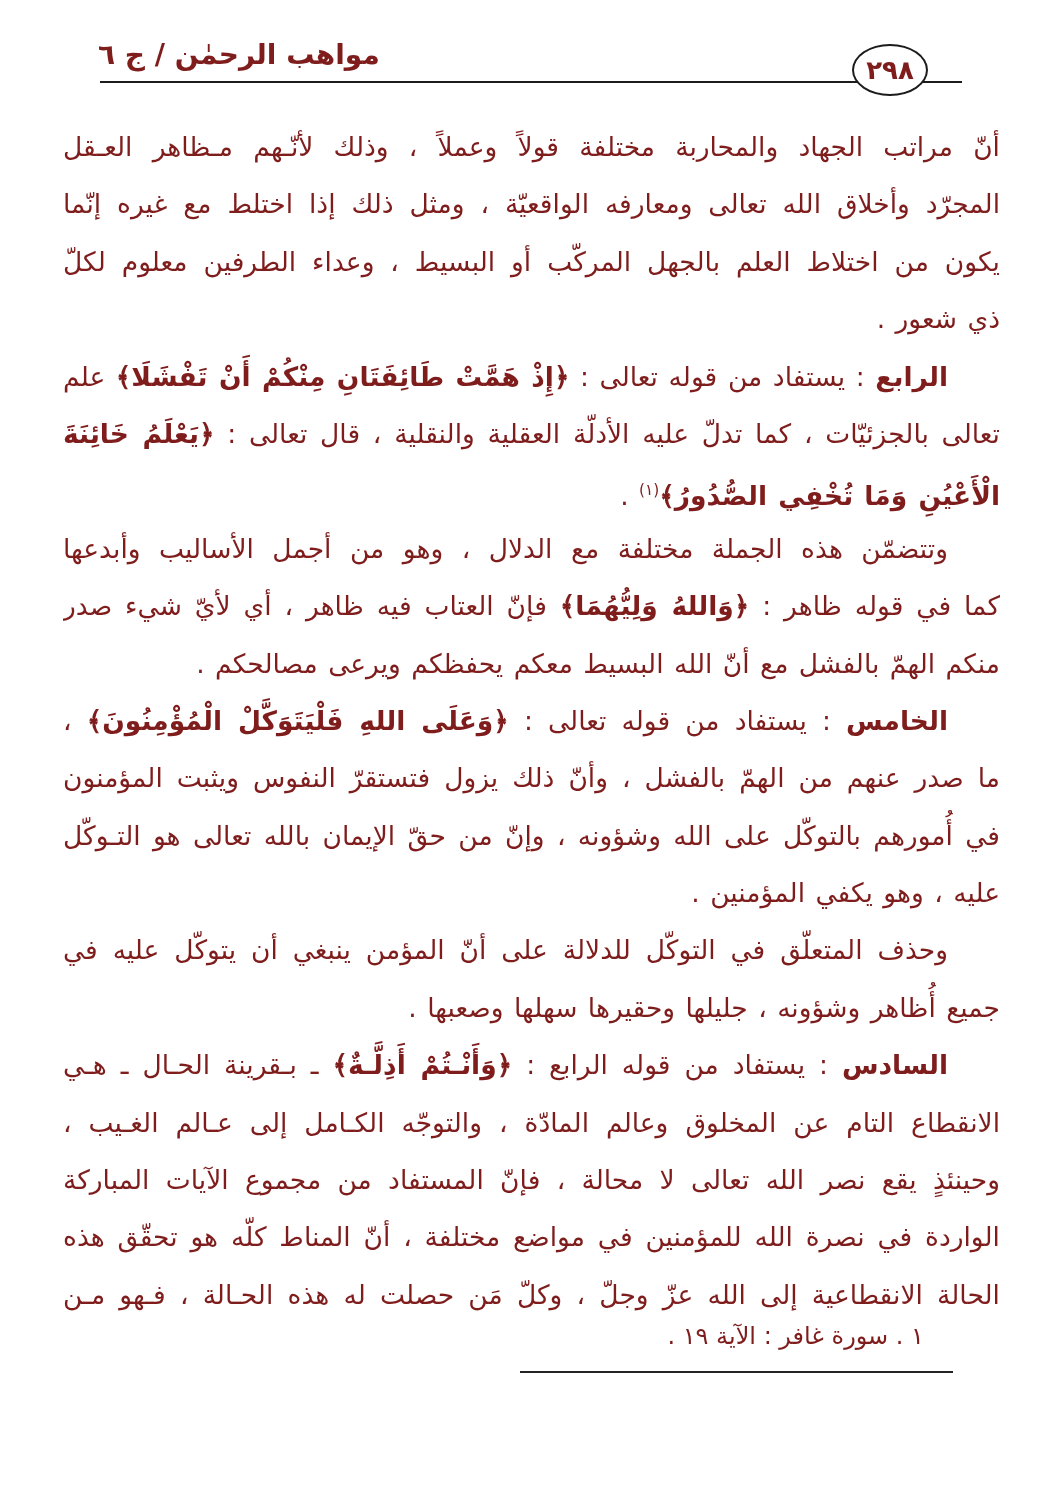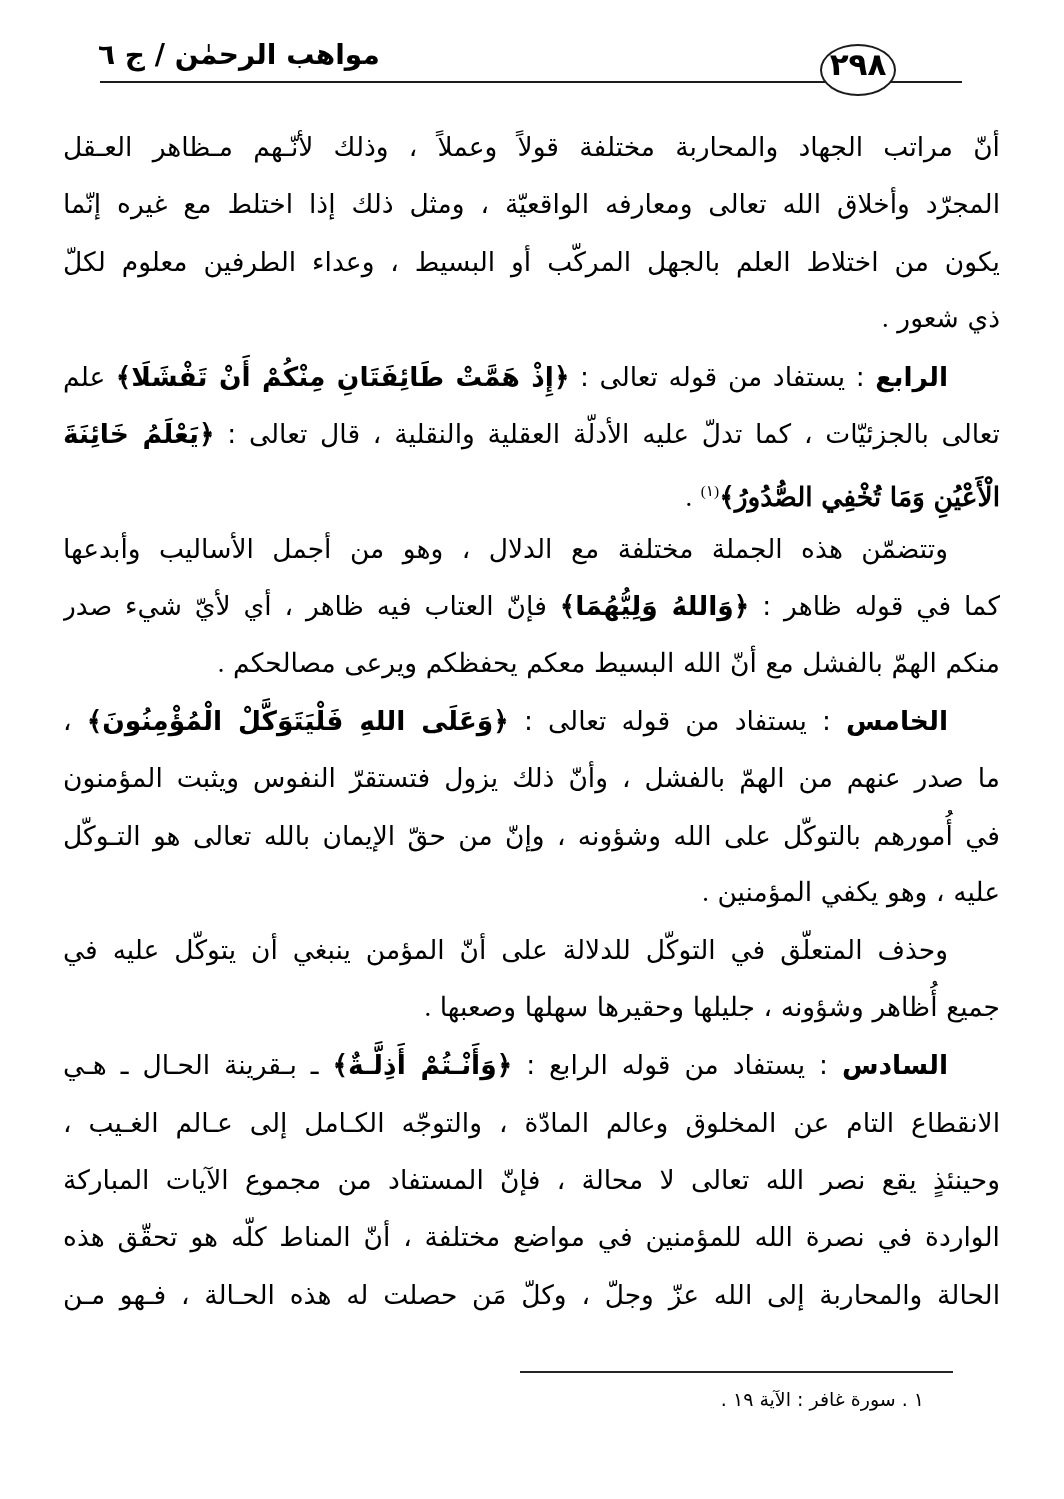--- a/index.html
+++ b/index.html
@@ -1,21 +1,21 @@
 <!DOCTYPE html>
 <html lang="ar" dir="rtl"><head>
 <meta charset="utf-8">
 <style>
   html,body{margin:0;padding:0;background:#e8e8e8;}
   .page{
     position:relative;
     width:1064px;height:1499px;
     margin:0 auto;
     background:#ffffff;
-    color:#000000;
+    color:#7f1d1d;
     font-family:"DejaVu Sans","Liberation Serif",sans-serif;
     direction:rtl;
     overflow:hidden;
   }
   
   .header-title{
     position:absolute;
     left:98px;top:38px;
     font-size:28px;
     font-weight:bold;
@@ -23,57 +23,57 @@
     white-space:nowrap;
   }
   .header-rule{
     position:absolute;
     top:81px;left:100px;
     width:862px;height:2px;
     background:#1c1c1c;
   }
   .page-badge{
     position:absolute;
-    top:44px;left:820px;
+    top:44px;left:852px;
     width:72px;height:48px;
     background:#ffffff;
     border:2.5px solid #1c1c1c;
     border-radius:50%;
-    display:flex;align-items:flex-start;justify-content:center;
-    font-size:31px;font-weight:bold;
+    display:flex;align-items:center;justify-content:center;
+    font-size:26px;font-weight:bold;
     z-index:2;
   }
   
   .body-text{
     position:absolute;
     top:118px;right:64px;left:63px;
   }
   .line{
     font-size:26.5px;
     line-height:57.4px;
     height:57.4px;
     overflow:hidden;
     word-spacing:2px;
   }
   .line.justify{text-align:justify;text-align-last:justify;}
-  .line.last{text-align:right;font-family:Liberation Serif, serif;}
+  .line.last{text-align:right;}
   .line.indent{text-indent:52px;}
   .bold{font-weight:bold;}
   .sup{vertical-align:super;font-size:0.58em;font-weight:normal;}
   
   .footnote-rule{
     position:absolute;
     top:1371px;right:111px;
     width:433px;height:2px;
     background:#242424;
   }
   .footnote-text{
     position:absolute;
-    top:1388px;right:140px;
-    font-size:19px;
+    top:1322px;right:140px;
+    font-size:24px;
     direction:rtl;
   }
 </style>
 </head>
 <body>
 
 <div class="page">
 
   <div class="header-title">مواهب الرحمٰن / ج ٦</div>
 
@@ -97,20 +97,20 @@
       <div class="line justify indent"><span class="bold">الخامس</span><span> : يستفاد من قوله تعالى : </span><span class="bold">﴿وَعَلَى اللهِ فَلْيَتَوَكَّلْ الْمُؤْمِنُونَ﴾</span><span> ، العفو عن</span></div>
       <div class="line justify"><span>ما صدر عنهم من الهمّ بالفشل ، وأنّ ذلك يزول فتستقرّ النفوس ويثبت المؤمنون</span></div>
       <div class="line justify"><span>في أُمورهم بالتوكّل على الله وشؤونه ، وإنّ من حقّ الإيمان بالله تعالى هو التـوكّل</span></div>
       <div class="line last"><span>عليه ، وهو يكفي المؤمنين .</span></div>
       <div class="line justify indent"><span>وحذف المتعلّق في التوكّل للدلالة على أنّ المؤمن ينبغي أن يتوكّل عليه في</span></div>
       <div class="line last"><span>جميع أُظاهر وشؤونه ، جليلها وحقيرها سهلها وصعبها .</span></div>
       <div class="line justify indent"><span class="bold">السادس</span><span> : يستفاد من قوله الرابع : </span><span class="bold">﴿وَأَنْـتُمْ أَذِلَّـةٌ﴾</span><span> ـ بـقرينة الحـال ـ هـي</span></div>
       <div class="line justify"><span>الانقطاع التام عن المخلوق وعالم المادّة ، والتوجّه الكـامل إلى عـالم الغـيب ،</span></div>
       <div class="line justify"><span>وحينئذٍ يقع نصر الله تعالى لا محالة ، فإنّ المستفاد من مجموع الآيات المباركة</span></div>
       <div class="line justify"><span>الواردة في نصرة الله للمؤمنين في مواضع مختلفة ، أنّ المناط كلّه هو تحقّق هذه</span></div>
-      <div class="line justify"><span>الحالة والمحاربة إلى الله عزّ وجلّ ، وكلّ مَن حصلت له هذه الحـالة ، فـهو مـن</span></div>
+      <div class="line justify"><span>الحالة الانقطاعية إلى الله عزّ وجلّ ، وكلّ مَن حصلت له هذه الحـالة ، فـهو مـن</span></div>
     </div>
 
   <div class="footnote-rule"></div>
 
   <div class="footnote-text">١ . سورة غافر : الآية ١٩ .</div>
 
 </div>
 
 </body></html>

